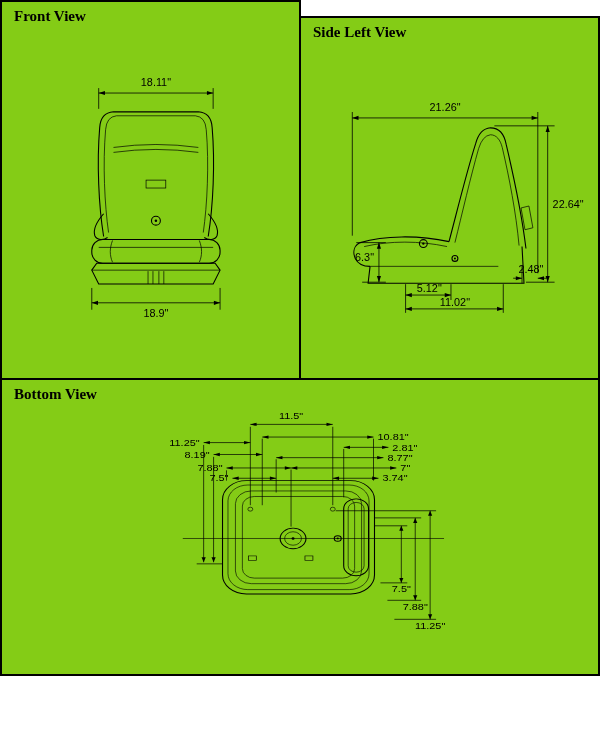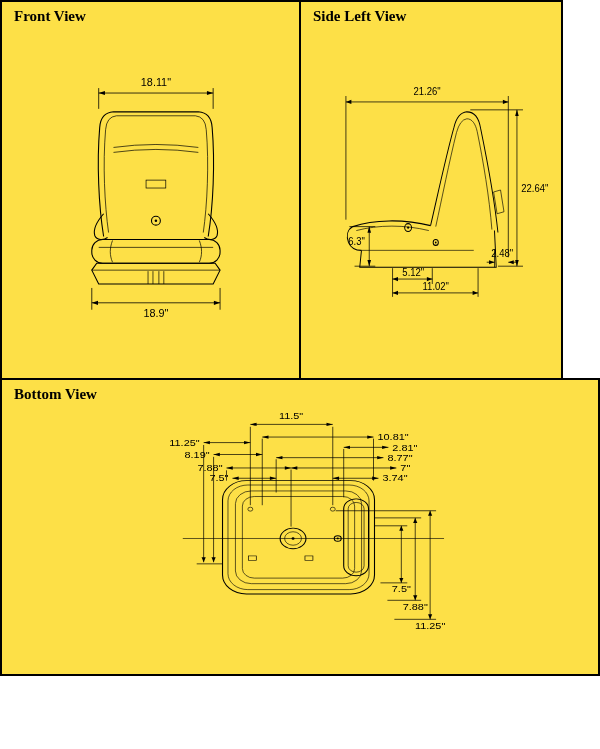--- a/index.html
+++ b/index.html
@@ -1,23 +1,23 @@
 <!DOCTYPE html>
 <html><head>
 <meta charset="utf-8">
 <style>
   * { margin:0; padding:0; box-sizing:border-box; }
   html,body { background:#fff; }
   .page {
     position:relative; width:600px; height:749px; background:#fff;
     font-family:"Liberation Sans", sans-serif; color:#000;
   }
-  .panel { position:absolute; border:2px solid #000; background:#fde047; }
+  .panel { position:absolute; border:2px solid #000; background:#84cc16; }
   .panel-front { left:0; top:0; width:301px; height:380px; }
-  .panel-side  { left:299px; top:0; width:264px; height:380px; }
+  .panel-side  { left:299px; top:16px; width:301px; height:380px; }
   .panel-bottom{ left:0; top:378px; width:600px; height:298px; }
   .panel h2 {
     position:absolute; top:6px; left:12px; z-index:2;
     font-family:"Liberation Serif", serif; font-size:15px; font-weight:bold;
   }
   .panel svg { position:absolute; left:0; top:0; width:100%; height:100%; }
   svg text { font-family:"Liberation Sans", sans-serif; font-size:11px; fill:#000; }
   .draw path, .draw rect, .draw circle, .draw polygon, .draw line { fill:none; stroke:#000; stroke-width:1.1; }
   .draw .thin { stroke-width:0.7; }
   .draw .dot  { fill:#000; stroke:none; }

